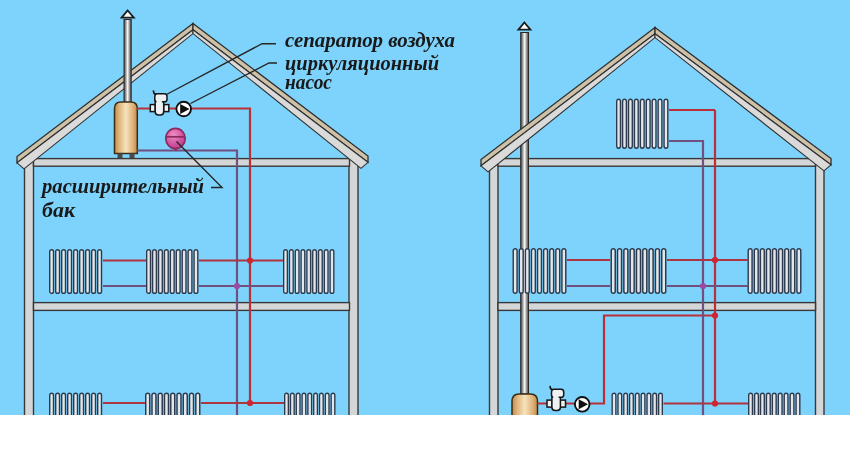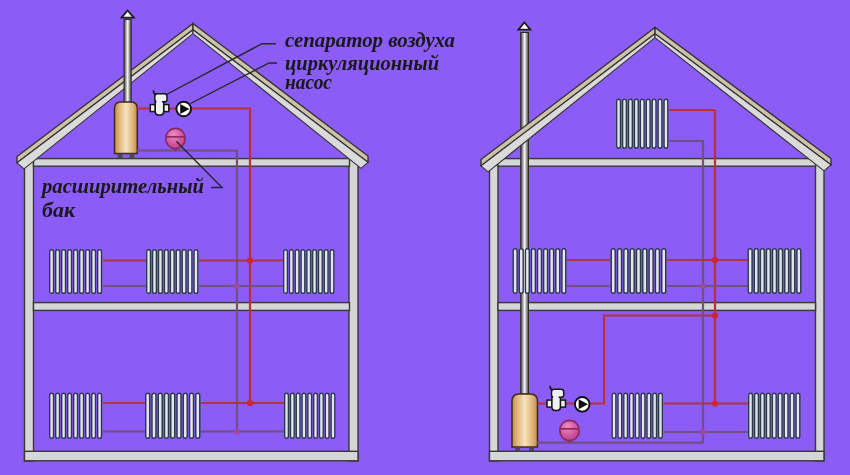--- a/index.html
+++ b/index.html
@@ -1,16 +1,16 @@
 <!DOCTYPE html>
 <html><head>
 <meta charset="utf-8">
 <style>
   html,body{margin:0;padding:0;background:#ffffff;}
-  #canvas{width:850px;height:475px;position:relative;background:#8b5cf6;overflow:hidden;}
+  #canvas{width:850px;height:415px;position:relative;background:#7dd3fc;overflow:hidden;}
   svg{position:absolute;left:0;top:0;}
   text{font-family:"Liberation Serif",serif;font-style:italic;fill:#191919;font-weight:bold;}
 </style>
 </head>
 <body>
 <div id="canvas">
 <svg width="850" height="475" viewBox="0 0 850 475">
 <defs>
   <linearGradient id="pipeg" x1="0" y1="0" x2="1" y2="0">
     <stop offset="0" stop-color="#414141"></stop>

